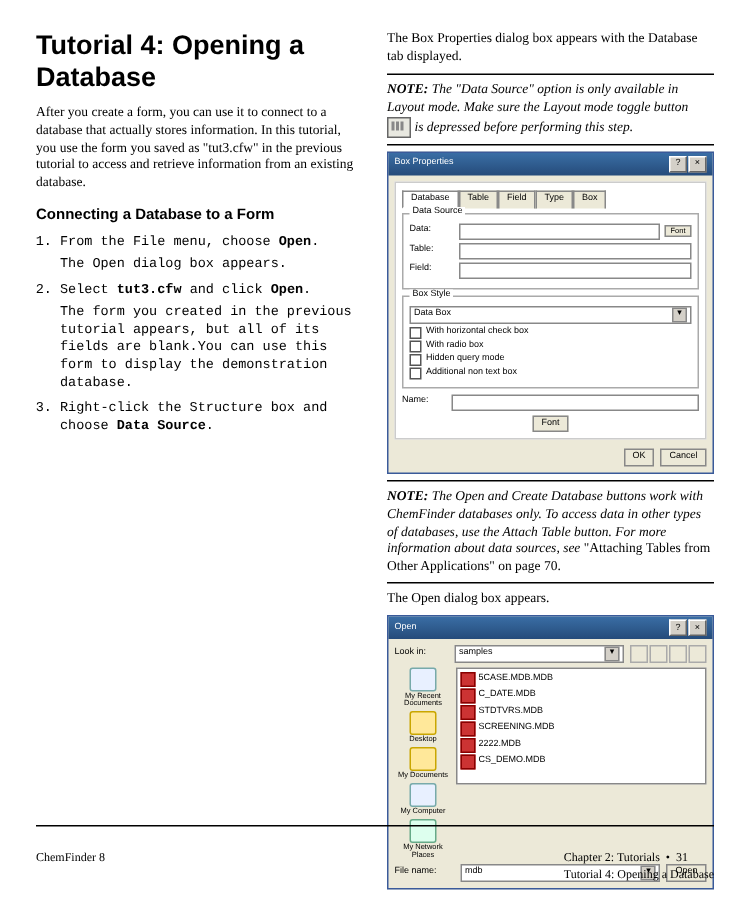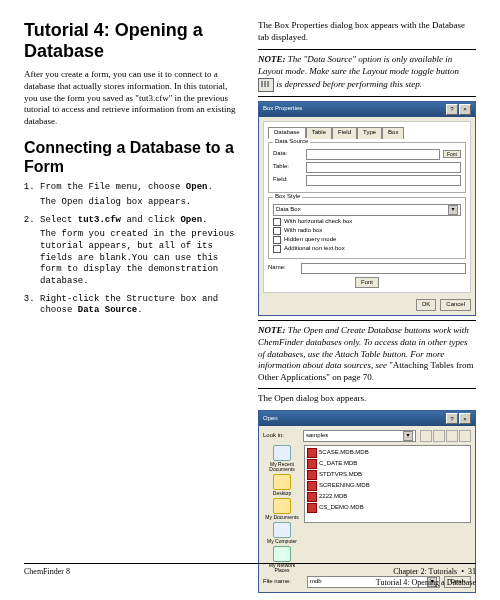--- a/index.html
+++ b/index.html
@@ -25,21 +25,21 @@
   }
   h1 {
     font-family: Arial, Helvetica, sans-serif;
     font-size: 18px;
     font-weight: bold;
     margin: 0 0 8px 0;
     line-height: 1.15;
   }
   h2 {
     font-family: Arial, Helvetica, sans-serif;
-    font-size: 16px;
+    font-size: 10px;
     font-weight: bold;
     margin: 10px 0 6px 0;
     line-height: 1.2;
   }
   p {
     margin: 0 0 6px 0;
   }
   ol {
     margin: 0 0 6px 0;
     padding-left: 16px;
@@ -280,27 +280,26 @@
     margin-top: 3px;
   }
   .open-bottom .combo { flex: 1; }
   
   .footer {
     position: absolute;
     left: 24px;
     right: 24px;
     bottom: 12px;
     border-top: 1px solid #000;
-    padding-top: 3px;
+    padding-top: 16px;
     font-size: 8px;
     display: flex;
     justify-content: space-between;
   }
   .footer .right {
-    text-align: right;
   }
 </style>
 </head>
 <body>
 
 <div class="columns">
 
   <div class="col">
     <h1>Tutorial 4: Opening a Database</h1>
     <p>After you create a form, you can use it to connect to a database that actually stores information. In this tutorial, you use the form you saved as "tut3.cfw" in the previous tutorial to access and retrieve information from an existing database.</p>

